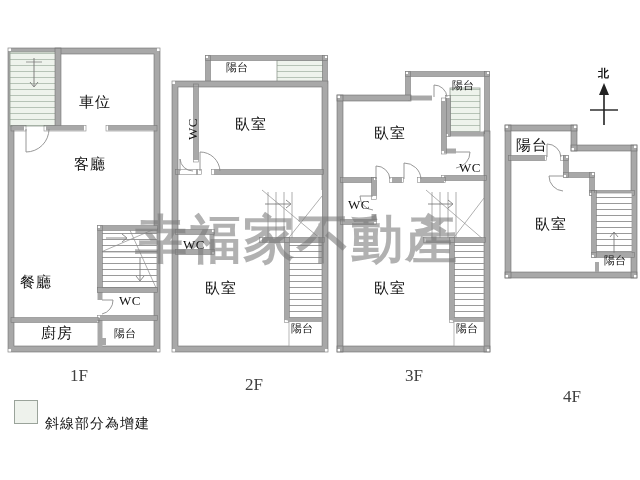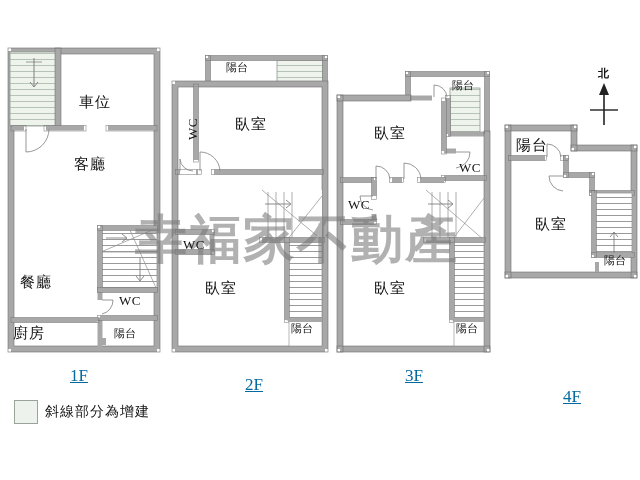--- a/index.html
+++ b/index.html
@@ -71,22 +71,21 @@
   }
   .lbl-north {
     font-family: "DejaVu Sans", "Liberation Sans", sans-serif;
     font-size: 11px;
     font-weight: 700;
   }
   .lbl-floor {
     font-family: "Liberation Serif", "DejaVu Serif", serif;
     font-size: 17px;
     font-weight: 400;
-    color: #0369a1;
-    text-decoration: underline;
+    color: #404040;
   }
   .lbl-legend {
     font-family: "DejaVu Sans", "Liberation Sans", sans-serif;
     font-size: 14px;
     letter-spacing: 1px;
     color: #111111;
   }
   .legend-swatch {
     position: absolute;
     left: 14px;
@@ -455,21 +454,21 @@
       <path d="M599,95 L604,83 L609,95 Z" fill="#222222"></path>
       <line x1="590" y1="110" x2="618" y2="110" stroke="#222222" stroke-width="1.4"></line>
     </g>
   </svg>
 
   <div class="watermark">幸福家不動產</div>
 
   <div class="lbl lbl-cjk" style="left:79px; top:78px;margin-top:16px;">車位</div>
   <div class="lbl lbl-cjk" style="left:74px; top:156px;">客廳</div>
   <div class="lbl lbl-cjk" style="left:20px; top:258px;margin-top:16px;">餐廳</div>
-  <div class="lbl lbl-cjk" style="left:13px; top:325px;">廚房</div>
+  <div class="lbl lbl-cjk" style="left:13px; top:325px;padding-left:28px;">廚房</div>
   <div class="lbl lbl-wc" style="left:119px; top:294px;">WC</div>
   <div class="lbl lbl-cjk-s" style="left:114px; top:328px;">陽台</div>
 
   <div class="lbl lbl-cjk-s" style="left:226px; top:62px;">陽台</div>
   <div class="lbl lbl-cjk" style="left:235px; top:116px;">臥室</div>
   <div class="lbl lbl-wc lbl-wc-rot" style="left:186px; top:140px;">WC</div>
   <div class="lbl lbl-wc" style="left:183px; top:238px;">WC</div>
   <div class="lbl lbl-cjk" style="left:205px; top:280px;">臥室</div>
   <div class="lbl lbl-cjk-s" style="left:291px; top:323px;">陽台</div>
 
@@ -485,15 +484,15 @@
   <div class="lbl lbl-cjk-s" style="left:604px; top:255px;">陽台</div>
 
   <div class="lbl lbl-north" style="left:598px; top:68px;">北</div>
 
   <div class="lbl lbl-floor" style="left:70px;  top:367px;">1F</div>
   <div class="lbl lbl-floor" style="left:245px; top:376px;">2F</div>
   <div class="lbl lbl-floor" style="left:405px; top:367px;text-align:right;">3F</div>
   <div class="lbl lbl-floor" style="left:563px; top:388px;">4F</div>
 
   <div class="legend-swatch"></div>
-  <div class="lbl lbl-legend" style="left:45px; top:404px;text-align:right;">斜線部分為增建</div>
+  <div class="lbl lbl-legend" style="left:45px; top:416px;text-align:right;">斜線部分為增建</div>
 
 </div>
 
 </body></html>

